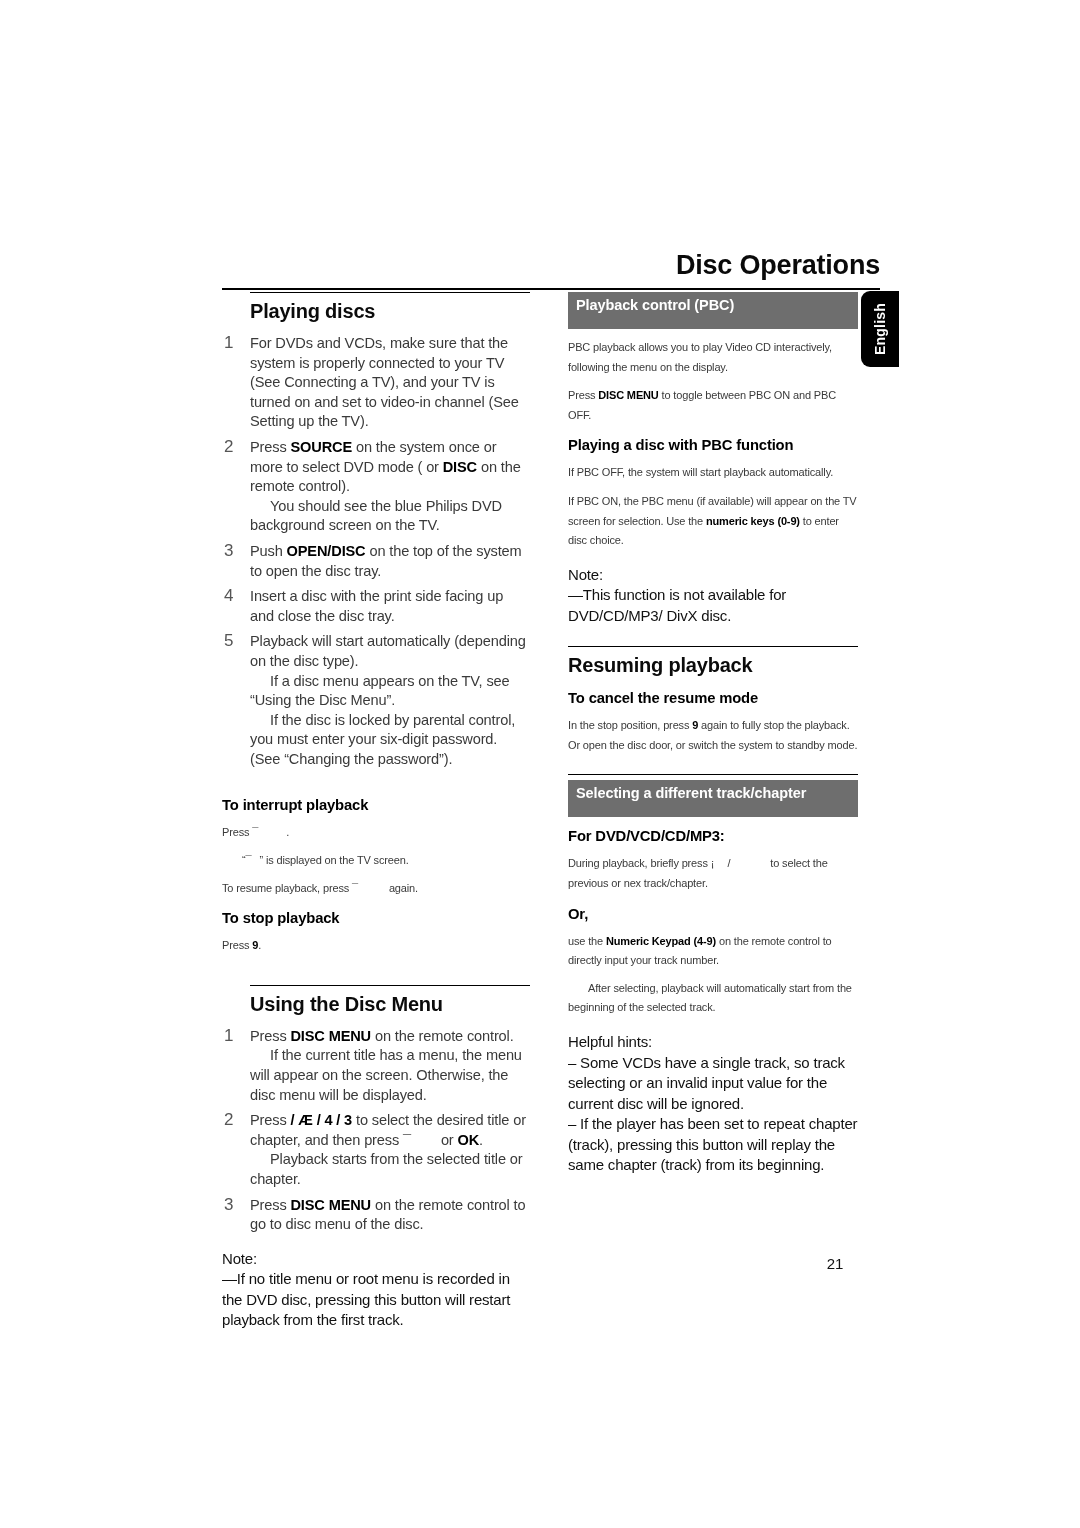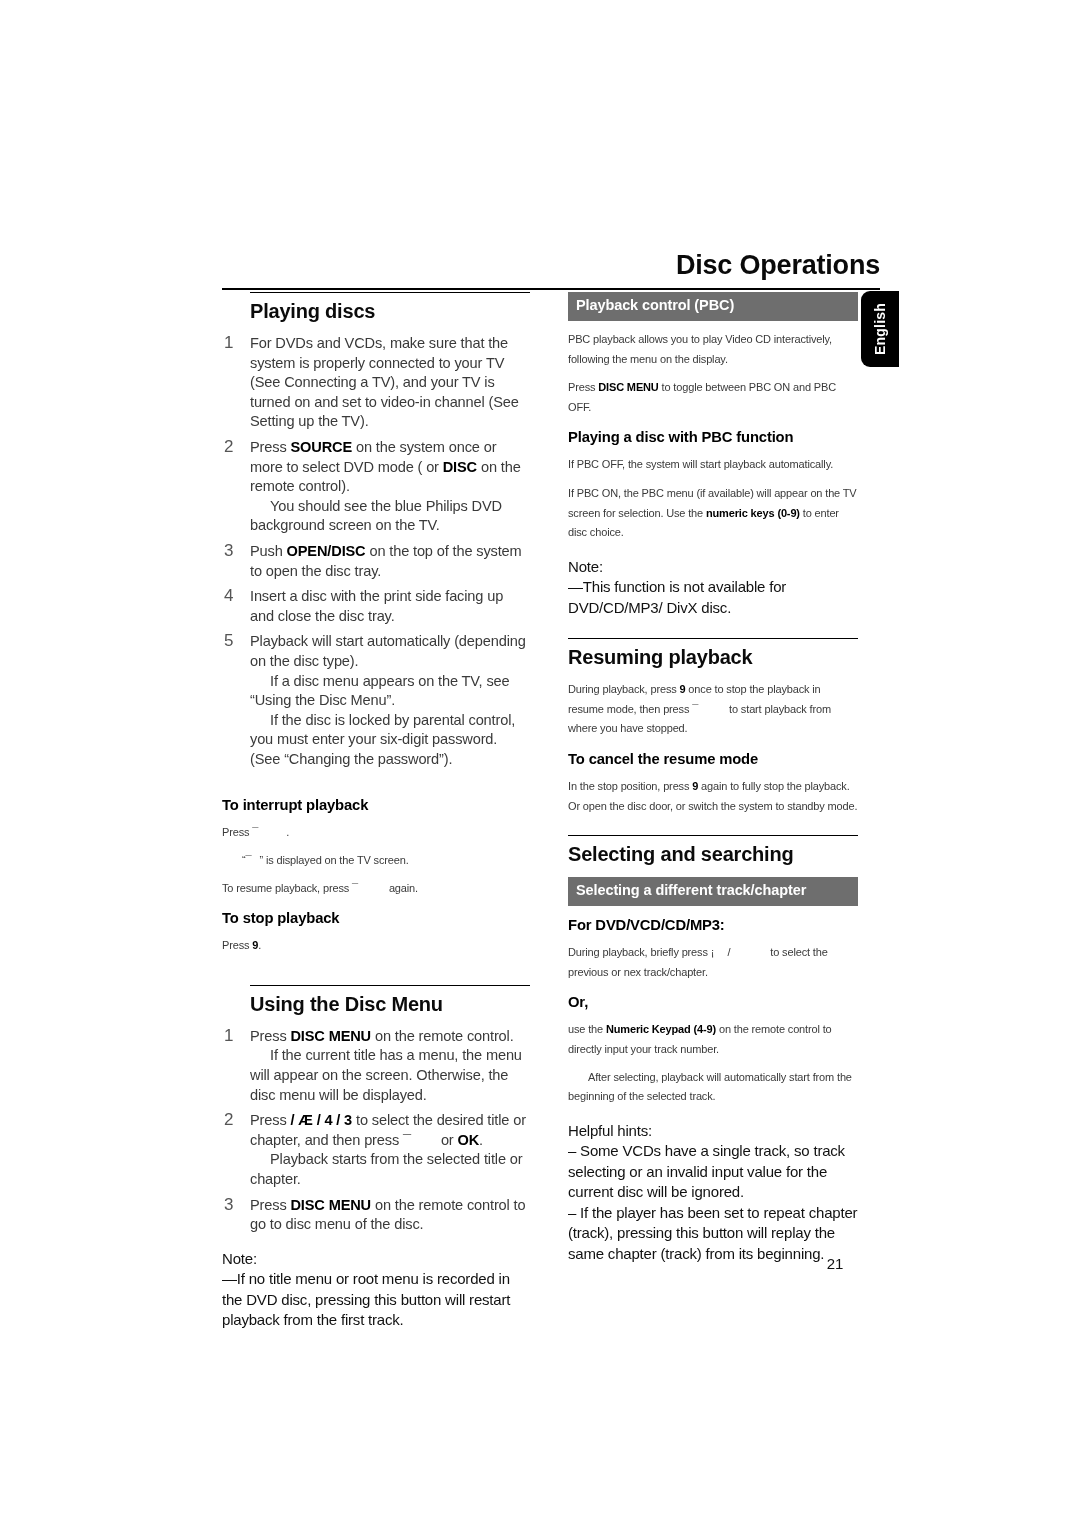--- a/index.html
+++ b/index.html
@@ -95,21 +95,21 @@
   }
   .sec-head.inset { margin-left: 28px; }
 
   .gray-bar {
     background: #6e6e6e;
     color: #ffffff;
     font-family: "Liberation Sans", sans-serif;
     font-weight: bold;
     font-size: 14.5px;
     line-height: 23px;
-    padding: 2px 0 4px 8px;
+    padding: 2px 0 12px 8px;
     margin: 0 0 9px 0;
     letter-spacing: -0.1px;
   }
 
   
   .body-p {
     font-family: "Liberation Sans", sans-serif;
     font-size: 11px;
     line-height: 19.6px;
     color: #3a3a3a;
@@ -306,33 +306,29 @@
     <div class="note-block">
       <span class="lbl">Note:</span>
       <span>—This function is not available for DVD/CD/MP3/ DivX disc.</span>
     </div>
 
     <div class="spacer-m"></div>
 
     <div class="sec-rule"></div>
     <div class="sec-head">Resuming playback</div>
 
-    <div class="body-p">
-      <span>During playback, press </span><b>9</b><span> once to stop the playback in resume mode, then press </span><span class="sym sym-wide">¯</span><span> to start playback from where you have stopped.</span>
-    </div>
 
     <div class="mini-head">To cancel the resume mode</div>
     <div class="body-p">
       <span>In the stop position, press </span><b>9</b><span> again to fully stop the playback. Or open the disc door, or switch the system to standby mode.</span>
     </div>
 
     <div class="spacer-s"></div>
 
     <div class="sec-rule"></div>
-    <div class="sec-head">Selecting and searching</div>
 
     <div class="gray-bar">Selecting a different track/chapter</div>
 
     <div class="mini-head first">For DVD/VCD/CD/MP3:</div>
     <div class="body-p">
       <span>During playback, briefly press </span><span class="sym">¡</span><span> / </span><span class="sym sym-wide"></span><span> to select the previous or nex track/chapter.</span>
     </div>
 
     <div class="mini-head">Or,</div>
     <div class="body-p tight">

